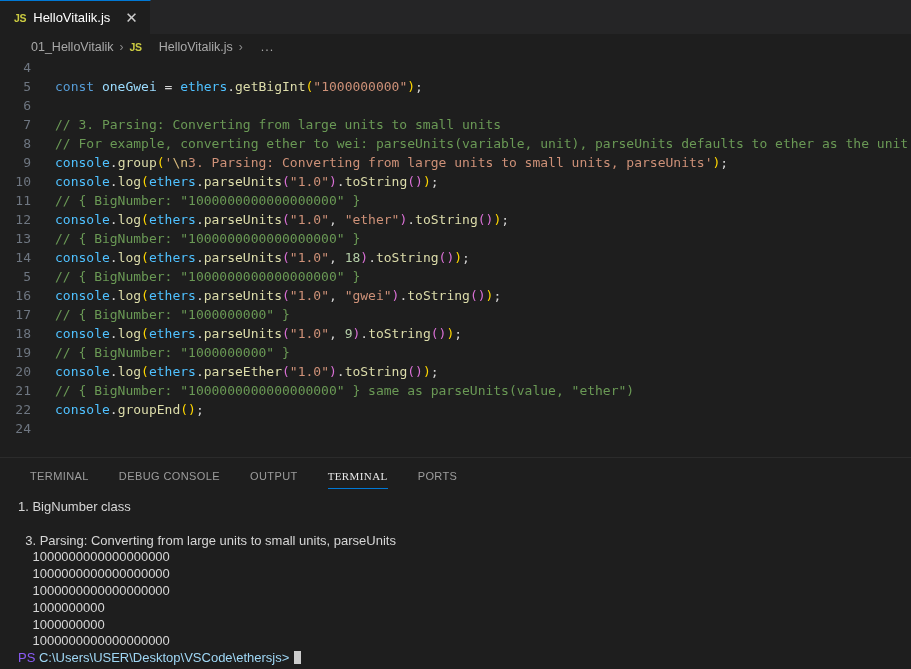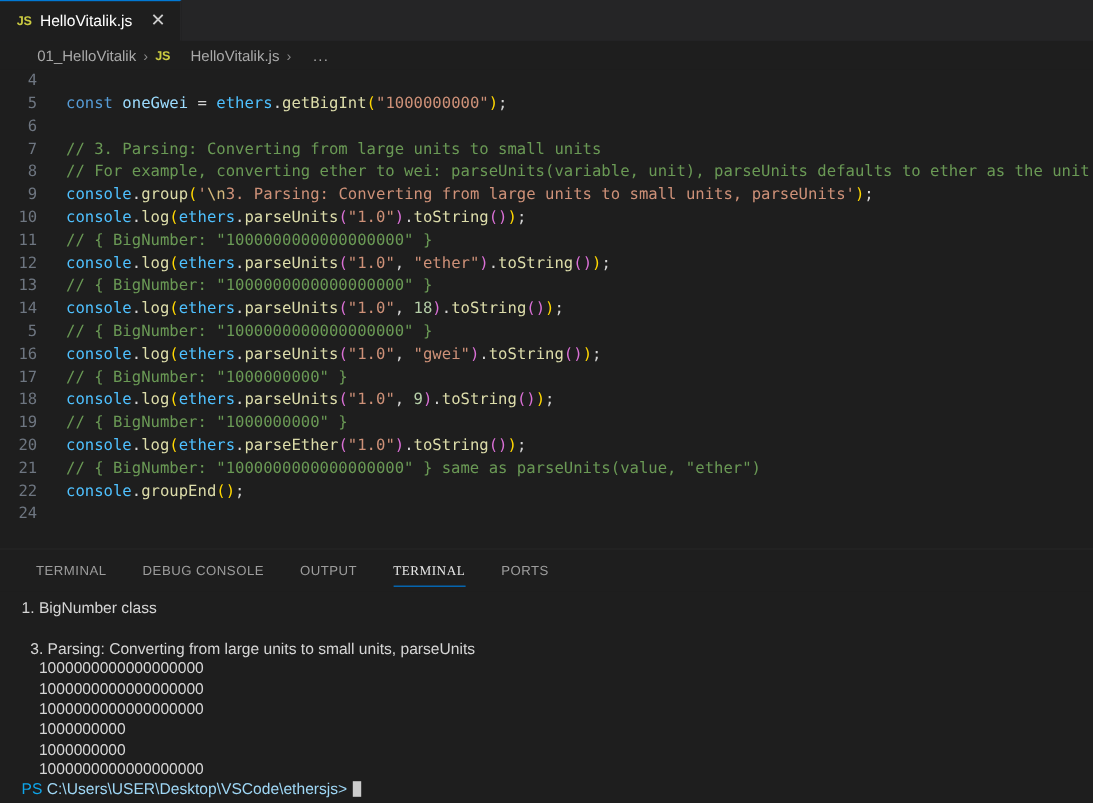--- a/index.html
+++ b/index.html
@@ -164,21 +164,21 @@
     padding: 6px 0 0 18px;
     font-family: Liberation Sans, sans-serif;
     font-size: 13px;
     line-height: 16.8px;
     color: #cccccc;
     overflow: hidden;
     white-space: pre;
   }
   .term-line { white-space: pre; height: 16.8px; }
   .term-blank { height: 16.8px; }
-  .t-white { color: #0ea5e9; }
+  .t-white { color: #8b5cf6; }
   .t-path  { color: #9fd7f5; }
   .t-out   { color: #d6d6d6; }
   .cursor {
     display: inline-block;
     width: 7px;
     height: 13px;
     background: #cccccc;
     vertical-align: -2px;
     margin-left: 5px;
   }

